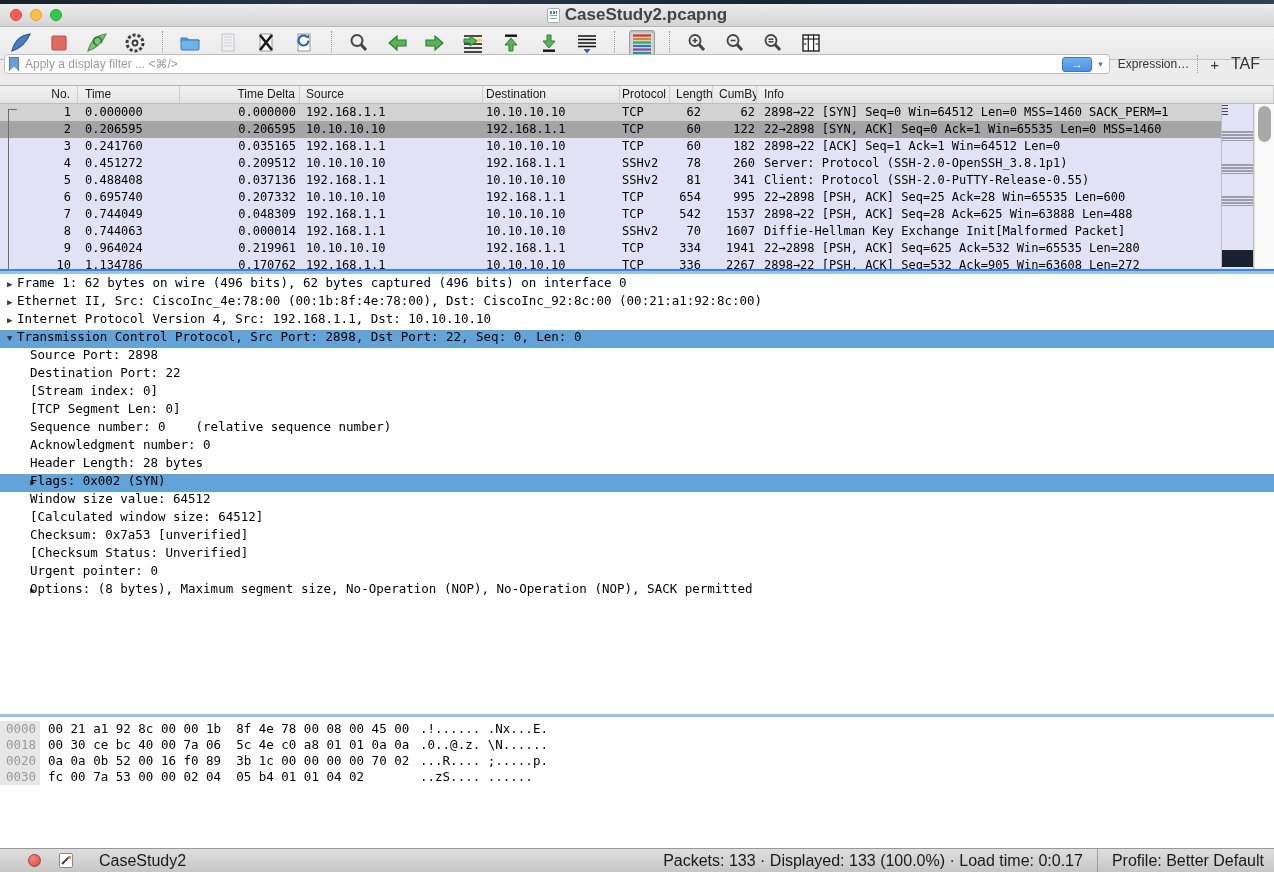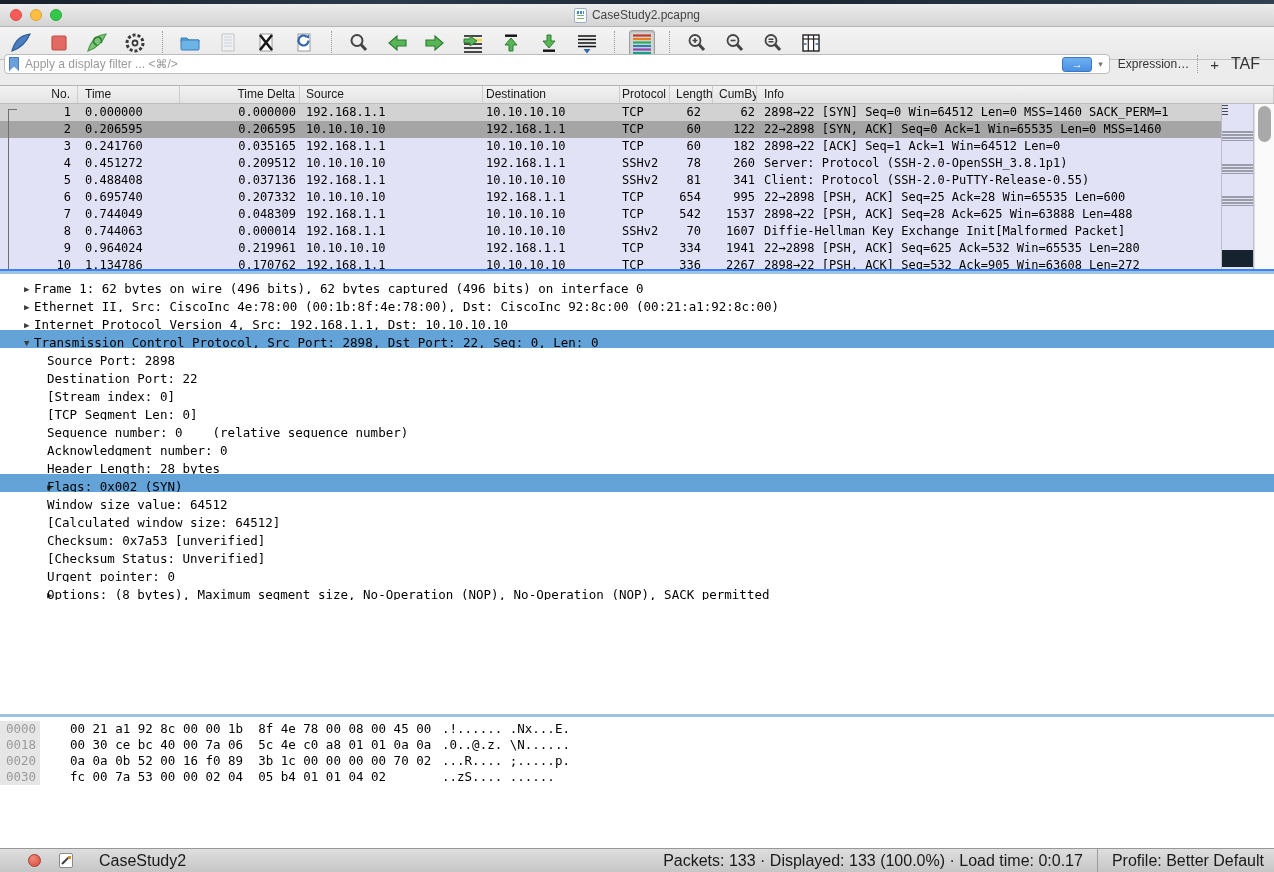--- a/index.html
+++ b/index.html
@@ -17,21 +17,21 @@
   .tl { width:12px; height:12px; border-radius:50%; display:inline-block; }
   .tl.red { background:#fc5b57; border:1px solid #d94c46; }
   .tl.yellow { background:#fdbe41; border:1px solid #dca338; }
   .tl.green { background:#34c84a; border:1px solid #2aa83d; }
   .title-wrap { position:absolute; left:0; right:0; display:flex; justify-content:center; align-items:center; gap:5px; pointer-events:none; }
   .doc-ico { width:13px; height:15px; background:#fff; border:1px solid #9ab0c4; border-radius:2px; position:relative; }
   .doc-ico::before { content:""; position:absolute; left:2px; top:2px; right:2px; height:3px;
     background:repeating-linear-gradient(90deg,#4a84c4 0 2px,#fff 2px 3px); }
   .doc-ico::after { content:""; position:absolute; left:2px; bottom:2px; right:2px; height:5px;
     background:repeating-linear-gradient(#7fb069 0 1px,#fff 1px 3px); }
-  .win-title { font-size:12px; font-weight:normal; color:#434343;text-align:center; }
+  .win-title { font-size:17px; font-weight:bold; color:#434343;text-align:center; }
 
   
   .toolbar { height:33px; background:linear-gradient(#f3f3f3,#e9e9e9); border-bottom:1px solid #c2c2c2;
     display:flex; align-items:center; padding-left:8px; gap:12px; }
   .tbi { width:26px; height:26px; display:flex; align-items:center; justify-content:center; }
   .tbi svg { width:24px; height:24px; }
   .tbi.pressed { background:#d6d6d6; border:1px solid #9e9e9e; border-radius:3px; box-shadow:inset 0 1px 2px rgba(0,0,0,.18); }
   .tsep { width:1px; height:24px; border-left:1px dotted #9a9a9a; margin:0 2px; }
 
   
@@ -84,32 +84,32 @@
   .mm-navy { position:absolute; left:0; right:0; top:146px; height:17px; background:#16222e; }
   .vscroll { position:absolute; top:18px; right:0; bottom:0; width:20px; background:#fafafa; border-left:1px solid #dedede; }
   .vthumb { position:absolute; top:2px; left:3px; width:13px; height:36px; background:#a9a9a9; border-radius:7px; }
 
   
   .splitter { height:3px; background:#9cc3e4; }
 
   
   .detail { height:440px; background:#fff; overflow:hidden; padding-top:2px;
     font-family:"DejaVu Sans Mono", monospace; font-size:12.5px; color:#000; }
-  .dline { height:18px; line-height:25px; white-space:pre; overflow:hidden;padding-left:17px; }
+  .dline { height:18px; line-height:14px; white-space:pre; overflow:hidden; }
   .dline.sel { background:#63a3d8; }
   .arrow { display:inline-block; font-size:9px; color:#3c3c3c; vertical-align:middle; }
   .arrow.ind0 { width:17px; padding-left:7px; }
   .arrow.ind1 { width:17px; padding-left:30px; }
   .dtext { white-space:pre; }
 
   
   .hexpane { flex:1; background:#fff; overflow:hidden; padding-top:4px;
     font-family:"DejaVu Sans Mono", monospace; font-size:12.5px; }
   .hline { height:16px; line-height:16px; white-space:pre; }
-  .hoff { display:inline-block; width:40px; background:#e6e6e6; color:#9a9a9a; padding-left:6px; margin-right:30px; }
+  .hoff { display:inline-block; width:40px; background:#e6e6e6; color:#9a9a9a; padding-left:6px; margin-right:8px; }
   .hbytes { display:inline-block; width:372px; white-space:pre; color:#000; }
   .hascii { white-space:pre; color:#000; }
 
   
   .statusbar { height:24px; background:linear-gradient(#dedede,#c6c6c6); border-top:1px solid #979797;
     display:flex; align-items:center; font-size:16px; color:#1a1a1a; }
   .expert-dot { width:13px; height:13px; border-radius:50%; background:radial-gradient(circle at 35% 30%,#f08a7a,#d5493c);
     border:1px solid #a83a30; margin-left:28px; }
   .note-icon { width:14px; height:15px; background:#fff; border:1px solid #8a8a8a; border-radius:2px;
     margin-left:18px; position:relative; }

